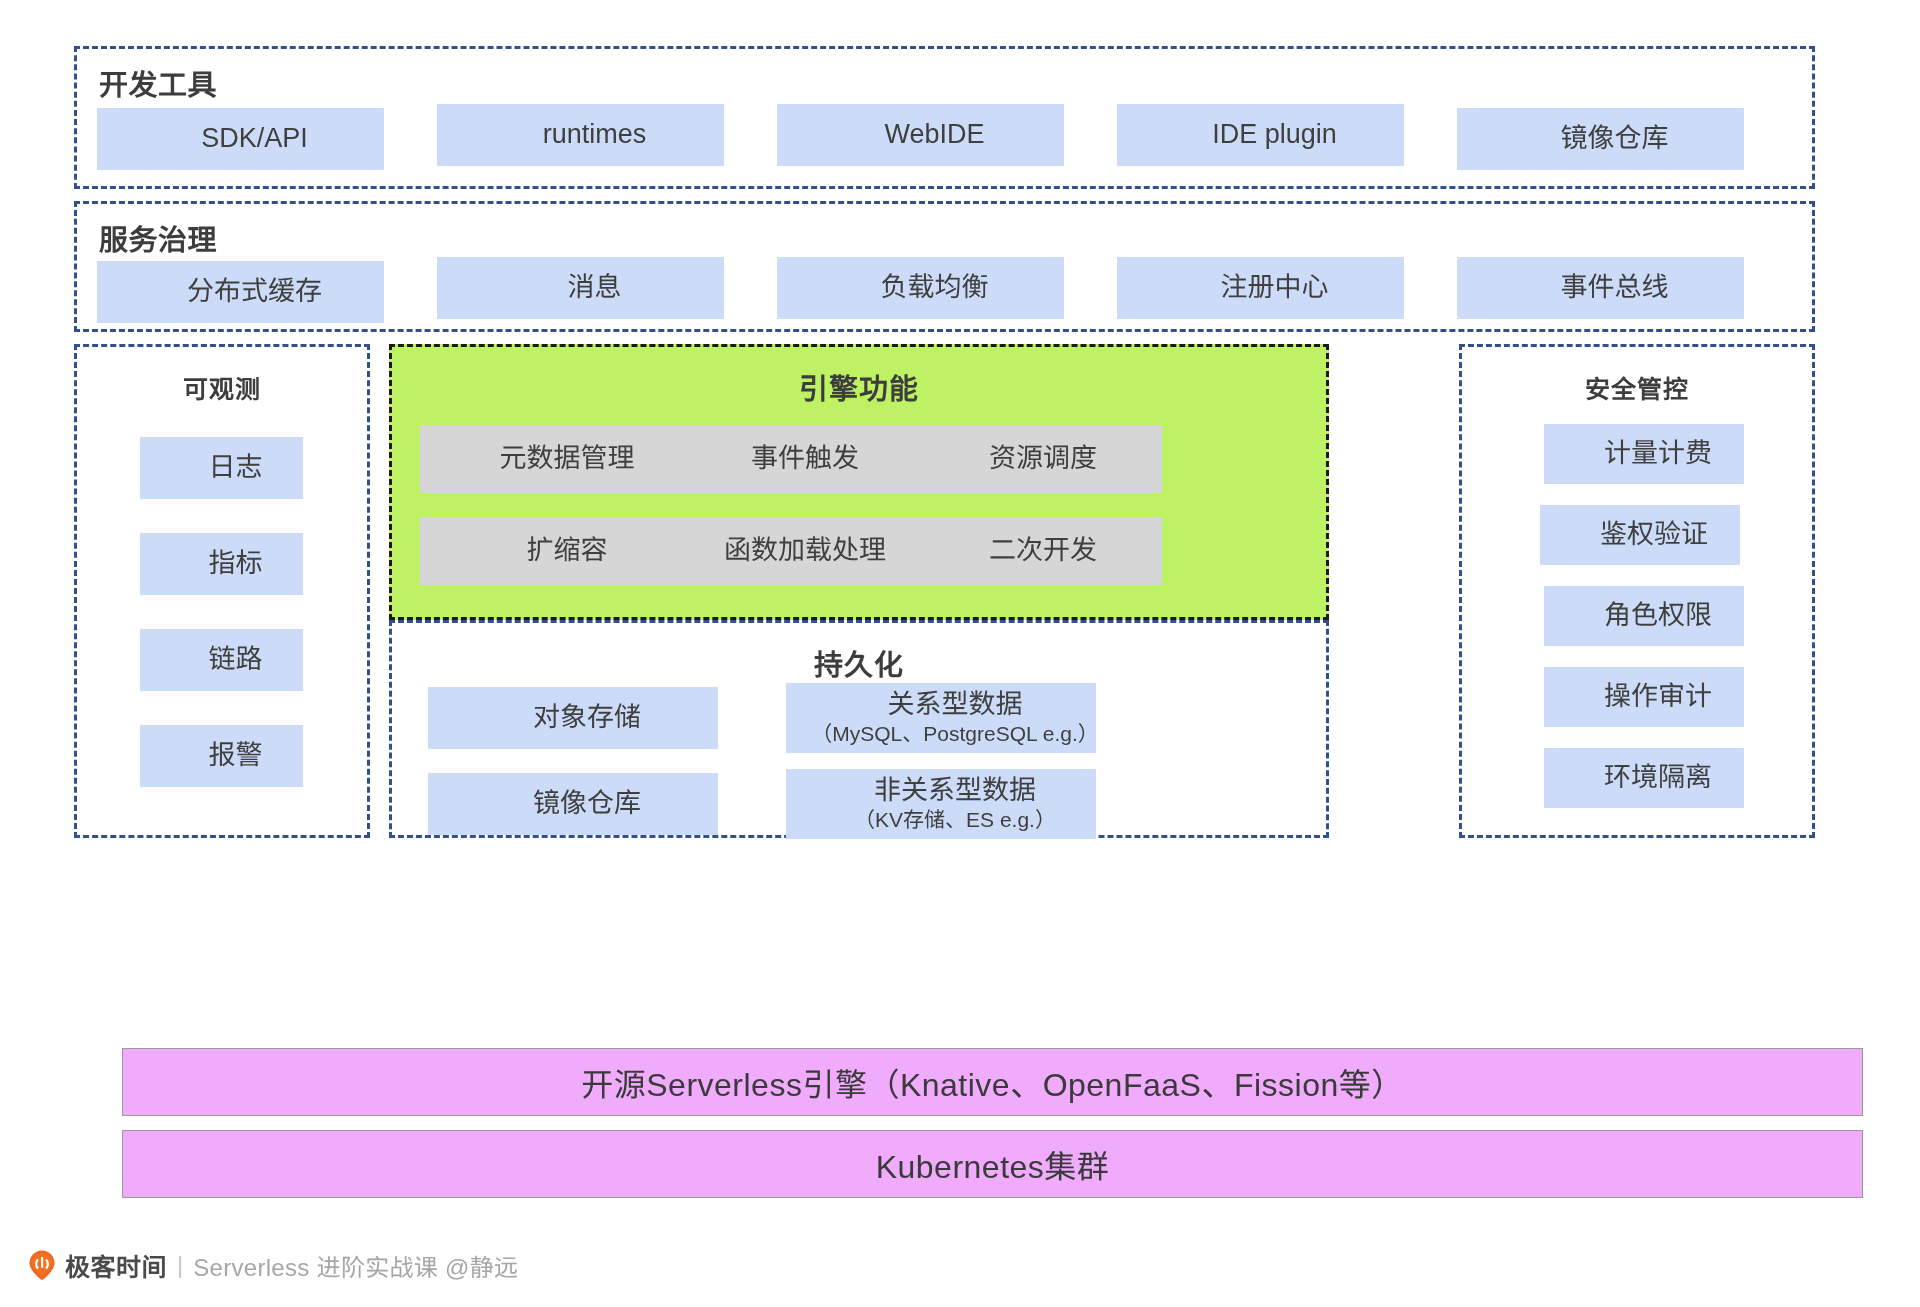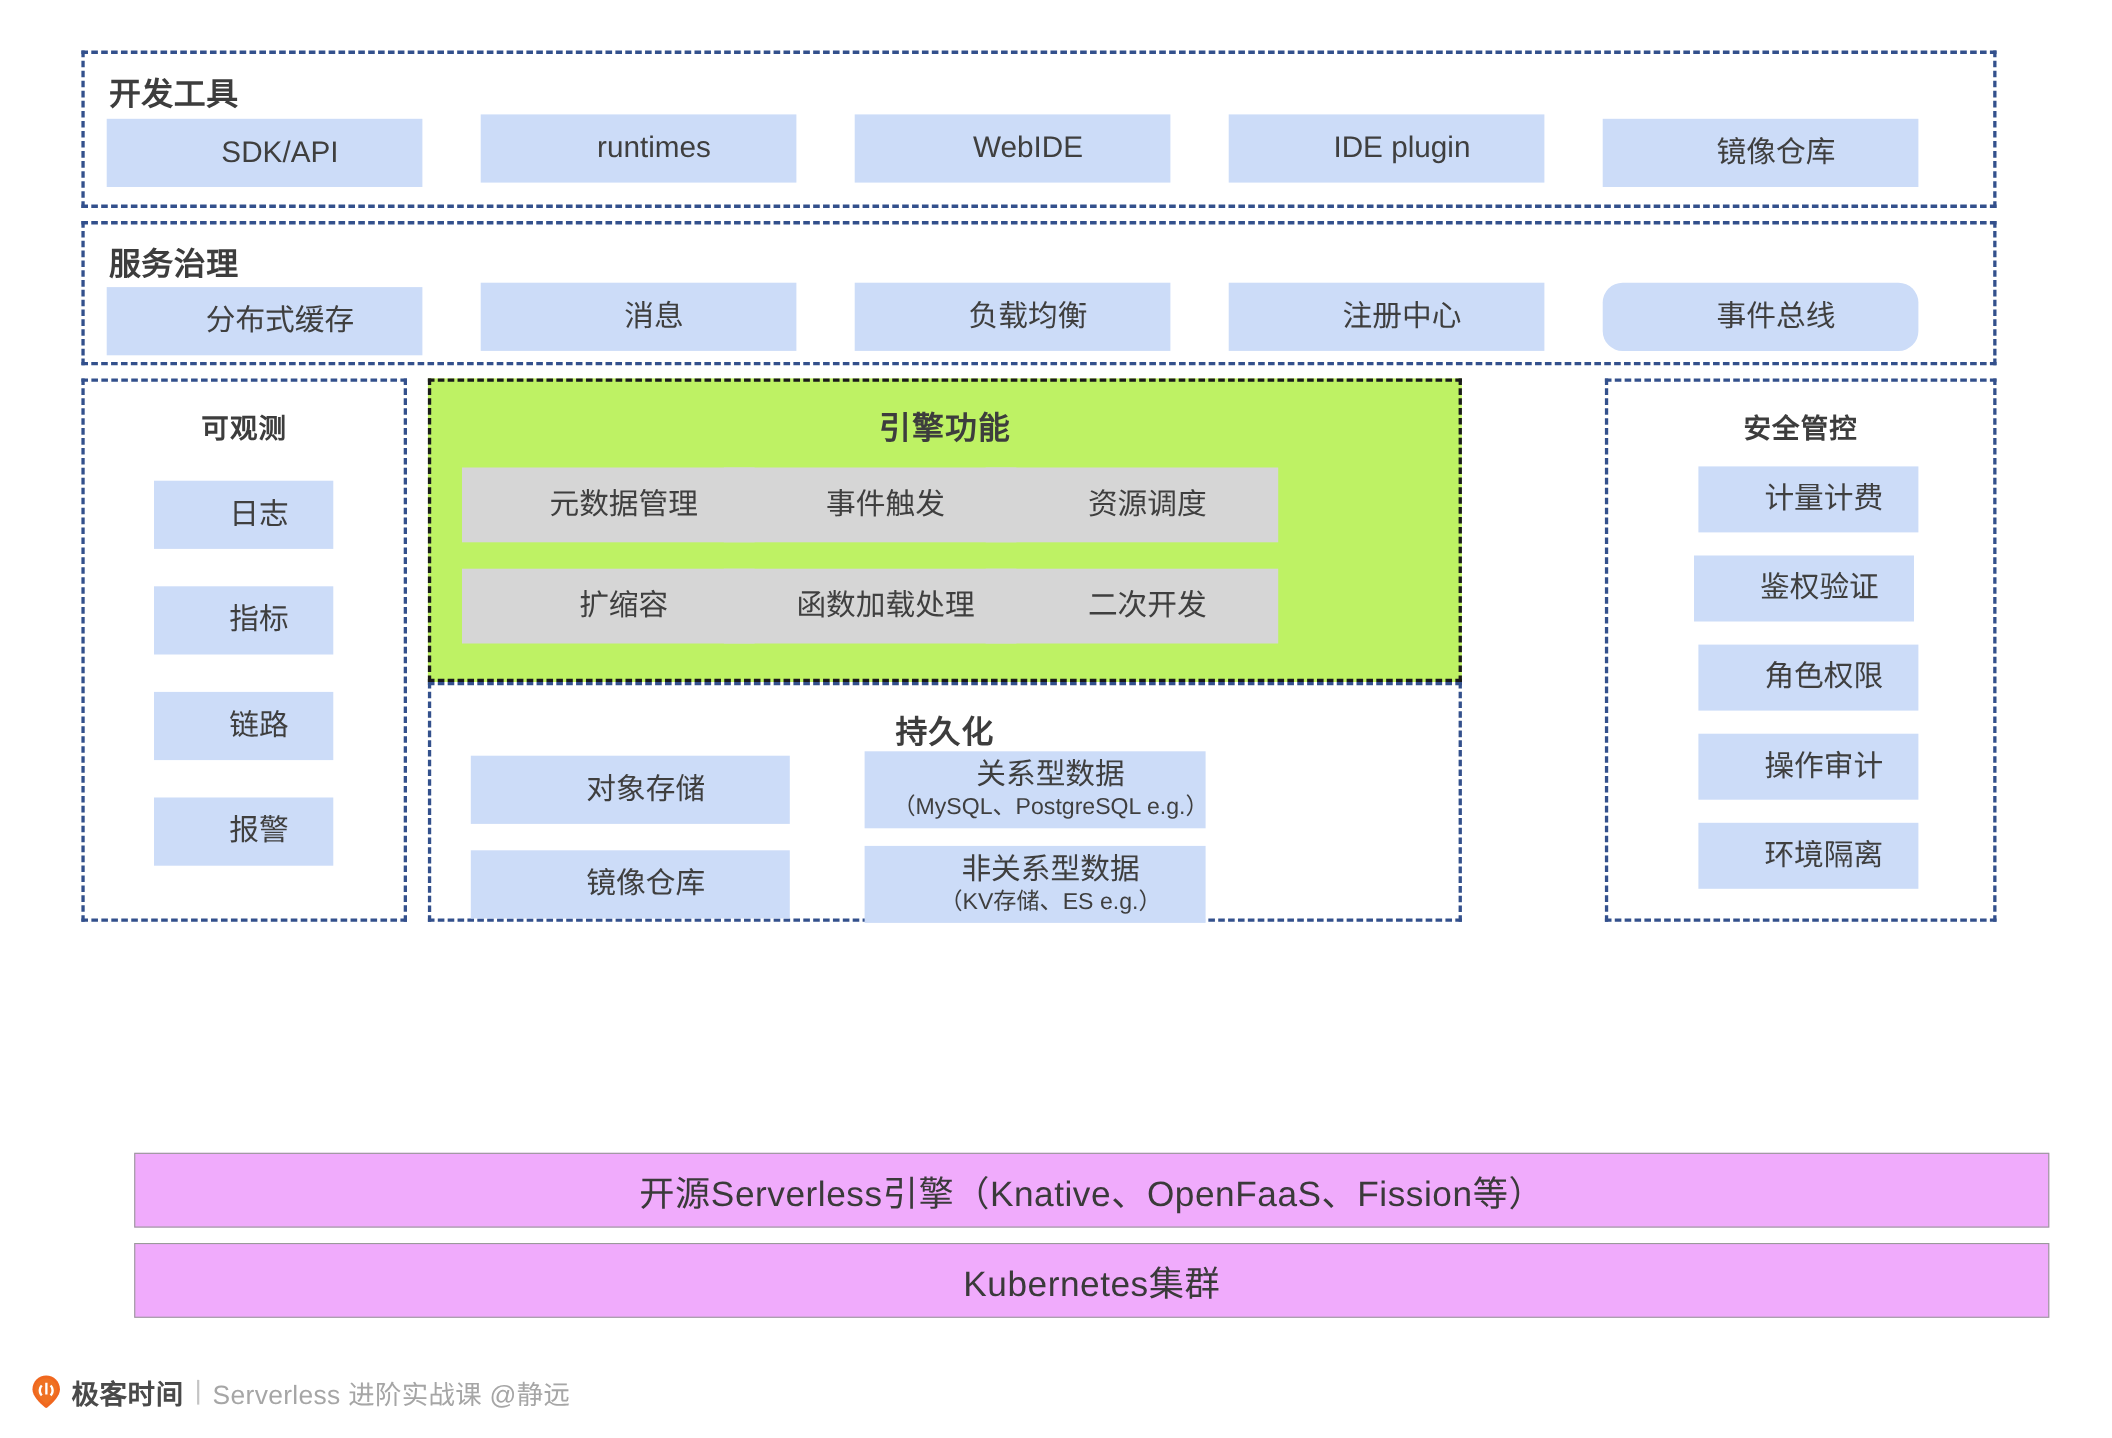--- a/index.html
+++ b/index.html
@@ -148,21 +148,21 @@
     <div class="chip" style="left:1040px; top:55px; width:287px; height:62px;">IDE plugin</div>
     <div class="chip" style="left:1380px; top:59px; width:287px; height:62px;">镜像仓库</div>
   </div>
 
   <div class="group-blue" style="left:74px; top:201px; width:1741px; height:131px;">
     <div class="row-title">服务治理</div>
     <div class="chip" style="left:20px; top:57px; width:287px; height:62px;">分布式缓存</div>
     <div class="chip" style="left:360px; top:53px; width:287px; height:62px;">消息</div>
     <div class="chip" style="left:700px; top:53px; width:287px; height:62px;">负载均衡</div>
     <div class="chip" style="left:1040px; top:53px; width:287px; height:62px;">注册中心</div>
-    <div class="chip" style="left:1380px; top:53px; width:287px; height:62px;border-radius:18px;">事件总线</div>
+    <div class="chip" style="left:1380px; top:53px; width:287px; height:62px;">事件总线</div>
   </div>
 
   <div class="group-blue" style="left:74px; top:344px; width:296px; height:494px;">
     <div class="col-title">可观测</div>
     <div class="chip" style="left:63px; top:90px; width:163px; height:62px;">日志</div>
     <div class="chip" style="left:63px; top:186px; width:163px; height:62px;">指标</div>
     <div class="chip" style="left:63px; top:282px; width:163px; height:62px;">链路</div>
     <div class="chip" style="left:63px; top:378px; width:163px; height:62px;">报警</div>
   </div>
 

